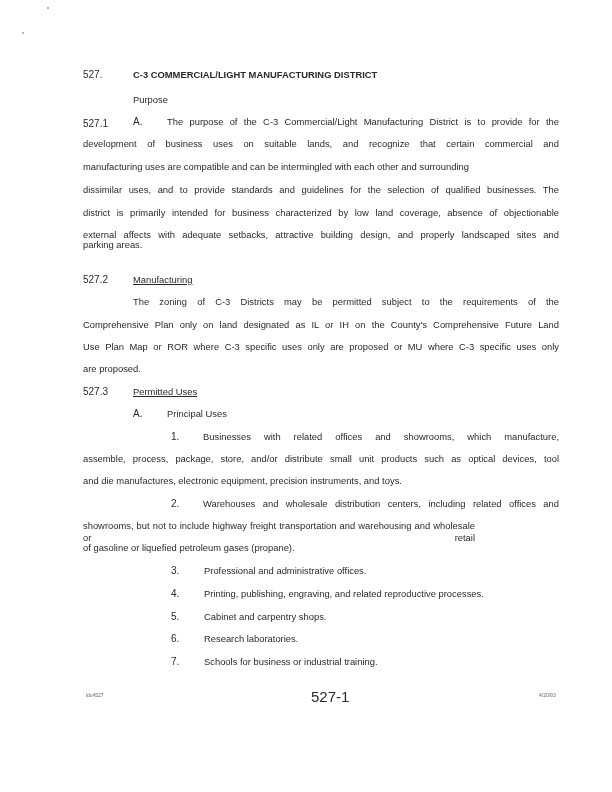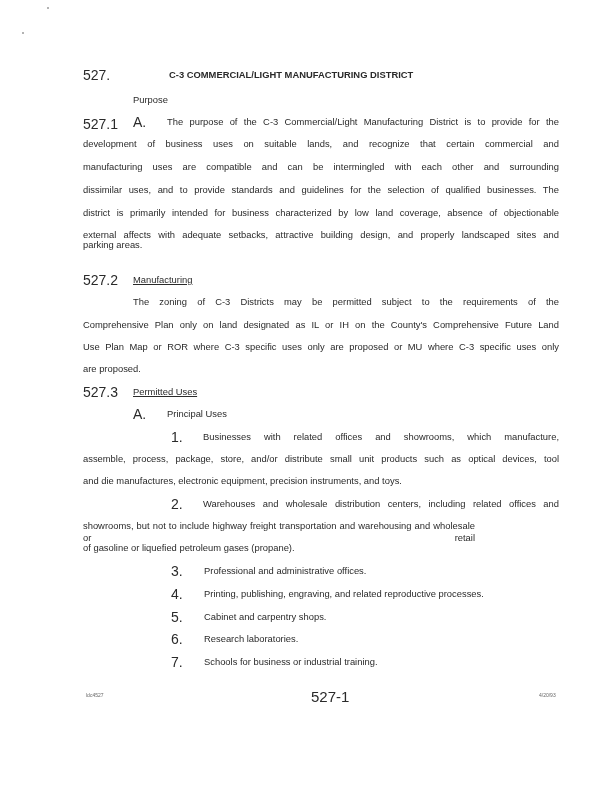--- a/index.html
+++ b/index.html
@@ -5,41 +5,41 @@
   html, body { margin: 0; padding: 0; }
   body {
     width: 612px; height: 792px; background: #ffffff; position: relative; overflow: hidden;
     font-family: "Liberation Sans", "DejaVu Sans", sans-serif; color: #2a2a2a;
   }
   .page { position: absolute; left: 0; top: 0; width: 612px; height: 792px; }
   .ln { position: absolute; font-size: 9.4px; line-height: 12px; white-space: nowrap; }
   .just { text-align: justify; text-align-last: justify; white-space: normal; }
   .bold { font-weight: bold; }
   .u { text-decoration: underline; }
-  .num { position: absolute; font-size: 14px; line-height: 12px; }
+  .num { position: absolute; font-size: 10px; line-height: 12px; }
   .footer { position: absolute; font-size: 5px; color: #666; }
   .pg { position: absolute; font-size: 15px; }
   .speck { position: absolute; width: 2px; height: 2px; background: #9a9a9a; border-radius: 1px; }
 </style>
 </head>
 <body>
 
 <div class="page">
   <div class="speck" style="left:47px;top:7px;"></div>
   <div class="speck" style="left:22px;top:32px;"></div>
 
   <div class="num" style="left:83px;top:69px;">527.</div>
-  <div class="ln bold" style="left:133px;top:69px;margin-left:36px;">C-3 COMMERCIAL/LIGHT MANUFACTURING DISTRICT</div>
+  <div class="ln bold" style="left:133px;top:69px;">C-3 COMMERCIAL/LIGHT MANUFACTURING DISTRICT</div>
 
   <div class="num" style="left:83px;top:94px;margin-top:24px;">527.1</div>
   <div class="ln" style="left:133px;top:94px;text-align:center;">Purpose</div>
   <div class="num" style="left:133px;top:116px;">A.</div>
   <div class="ln just" style="left:167px;top:116px;width:392px;">The purpose of the C-3 Commercial/Light Manufacturing District is to provide for the</div>
   <div class="ln just" style="left:83px;top:138px;width:476px;">development of business uses on suitable lands, and recognize that certain commercial and</div>
-  <div class="ln just" style="left:83px;top:161px;width:476px;">manufacturing uses are compatible and can be intermingled with each other and surrounding</div>
+  <div class="ln just" style="left:83px;top:161px;width:386px;">manufacturing uses are compatible and can be intermingled with each other and surrounding</div>
   <div class="ln just" style="left:83px;top:184px;width:476px;">dissimilar uses, and to provide standards and guidelines for the selection of qualified businesses.  The</div>
   <div class="ln just" style="left:83px;top:207px;width:476px;">district is primarily intended for business characterized by low land coverage, absence of objectionable</div>
   <div class="ln just" style="left:83px;top:229px;width:476px;">external affects with adequate setbacks, attractive building design, and properly landscaped sites and</div>
   <div class="ln" style="left:83px;top:239px;">parking areas.</div>
 
   <div class="num" style="left:83px;top:274px;">527.2</div>
   <div class="ln u" style="left:133px;top:274px;">Manufacturing</div>
   <div class="ln just" style="left:133px;top:296px;width:426px;">The zoning of C-3 Districts may be permitted subject to the requirements of the</div>
   <div class="ln just" style="left:83px;top:319px;width:476px;">Comprehensive Plan only on land designated as IL or IH on the County's Comprehensive Future Land</div>
   <div class="ln just" style="left:83px;top:341px;width:476px;">Use Plan Map or ROR where C-3 specific uses only are proposed or MU where C-3 specific uses only</div>

